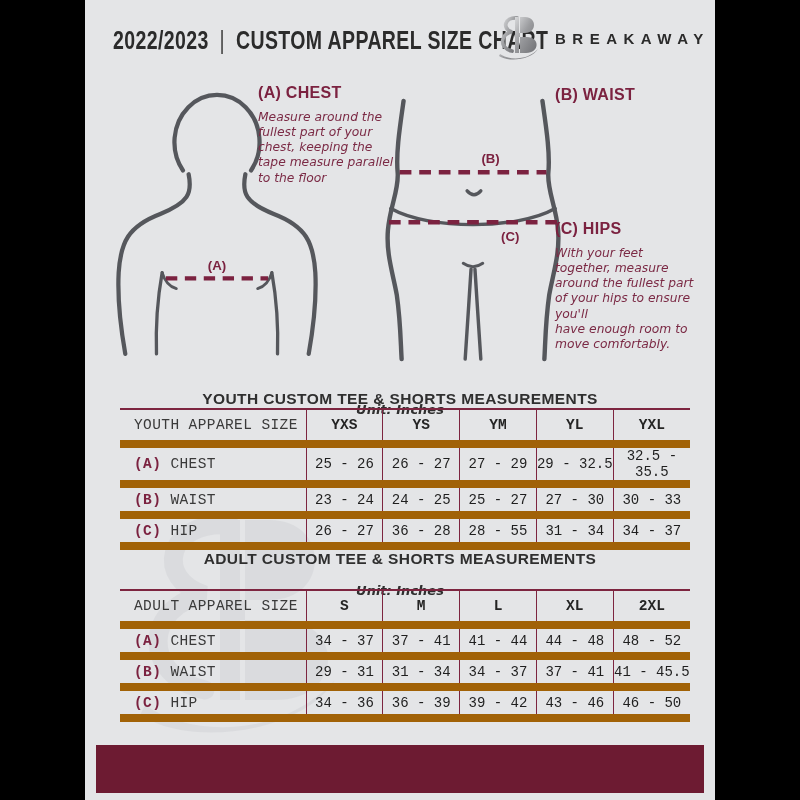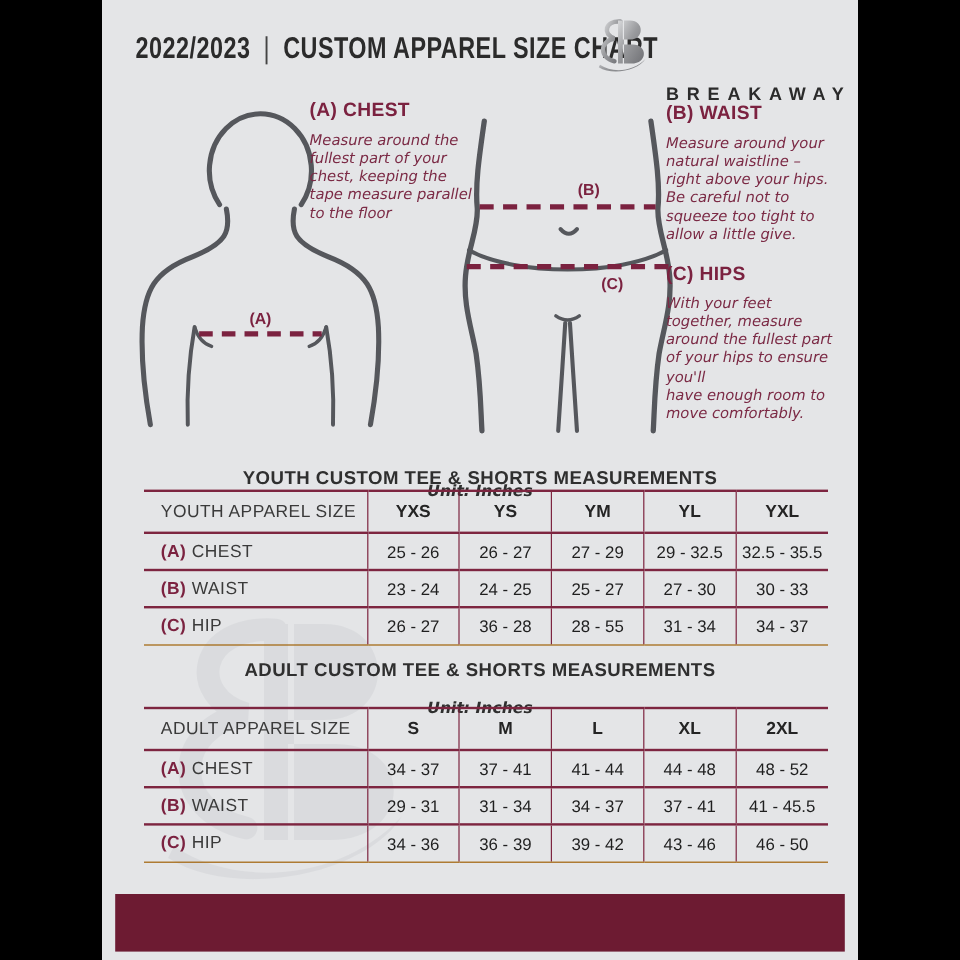--- a/index.html
+++ b/index.html
@@ -21,21 +21,20 @@
     font-size:25px; font-weight:700; color:#2b2b2b;
     letter-spacing:0.5px; white-space:nowrap;
     transform:scaleX(0.78); transform-origin:left center;
   }
   .hdr-title .divider { font-weight:400; color:#444; padding:0 14px; }
   .logo-svg { position:absolute; left:408px; top:12px; width:52px; height:52px; }
   .brand {
     position:absolute; left:470px; top:30px;
     font-size:15px; font-weight:700; color:#2b2b2b; letter-spacing:6.5px;
     white-space:nowrap;
-    margin-top:40px;
   }
   
   .fig { position:absolute; }
   #fig-left  { left:28px;  top:80px;  width:208px; height:284px; }
   #fig-right { left:300px; top:98px;  width:176px; height:264px; }
   .guide-block { position:absolute; }
   .guide-heading {
     font-size:16px; font-weight:700; color:#7b2240; letter-spacing:0.3px;
     margin-bottom:8px;
   }
@@ -59,24 +58,24 @@
   }
   #youth-title { top:369px;margin-top:21px; } #youth-unit { top:388px; }
   #adult-title { top:550px; } #adult-unit { top:569px; }
   .size-table {
     position:absolute; left:35px; width:570px;
     border-collapse:collapse; table-layout:fixed;
   }
   #youth-table { top:408px; }
   #adult-table { top:589px; }
   .size-table td {
-    border-top:2px solid #7d2540; border-bottom:1px solid #a16207;
+    border-top:2px solid #7d2540; border-bottom:8px solid #a16207;
     border-left:1.5px solid #7d2540;
     height:31px; text-align:center; vertical-align:middle;
-    font-size:14px; color:#1f1f1f;
+    font-size:14px; color:#1f1f1f;font-family:Liberation Mono, monospace;
   }
   .size-table tr.head td { height:35px; }
   .size-table td.lbl {
     border-left:none; text-align:left; padding-left:14px;
     font-size:14.5px; color:#3a3a3a; letter-spacing:0.4px;
   }
   .size-table td.sz { font-weight:700; color:#242424; font-size:14.5px;border-radius:17px; }
   .size-table .key { color:#7b2240; font-weight:700; }
   .size-table col.c-lbl { width:186px; }
   
@@ -149,26 +148,20 @@
   <div id="guide-chest" class="guide-block">
     <div class="guide-heading">(A) CHEST</div>
     <div class="guide-text">Measure around the
 fullest part of your
 chest, keeping the
 tape measure parallel
 to the floor</div>
   </div>
   <div id="guide-waist" class="guide-block">
     <div class="guide-heading">(B) WAIST</div>
-    <div class="guide-text">Measure around your
-natural waistline –
-right above your hips.
-Be careful not to
-squeeze too tight to
-allow a little give.</div>
   </div>
   <div id="guide-hips" class="guide-block">
     <div class="guide-heading">(C) HIPS</div>
     <div class="guide-text">With your feet
 together, measure
 around the fullest part
 of your hips to ensure
 you'll
 have enough room to
 move comfortably.</div>

